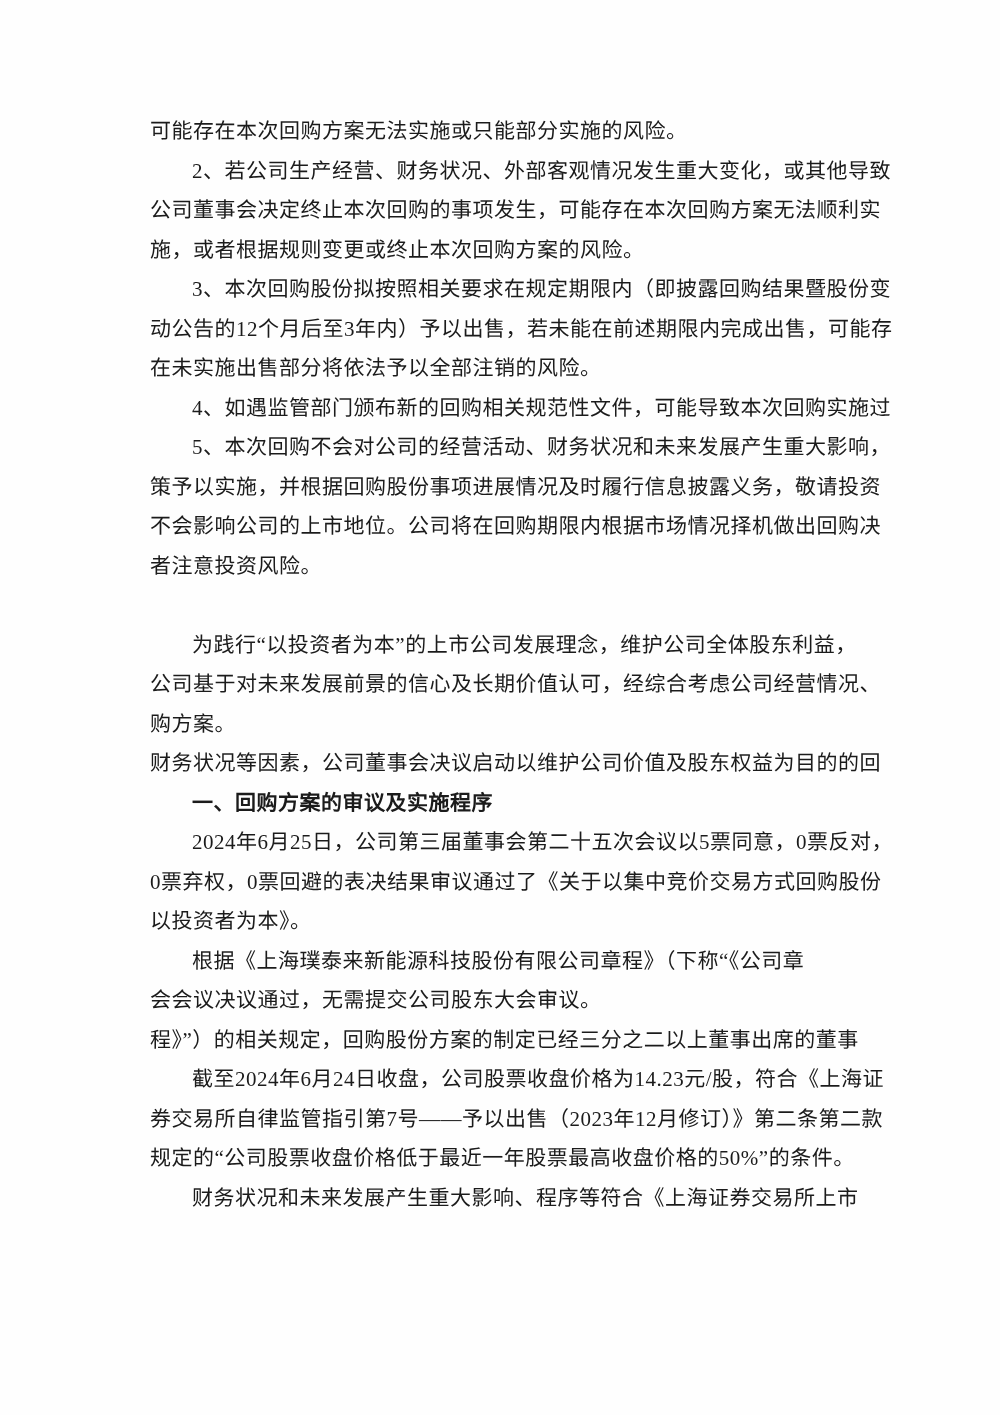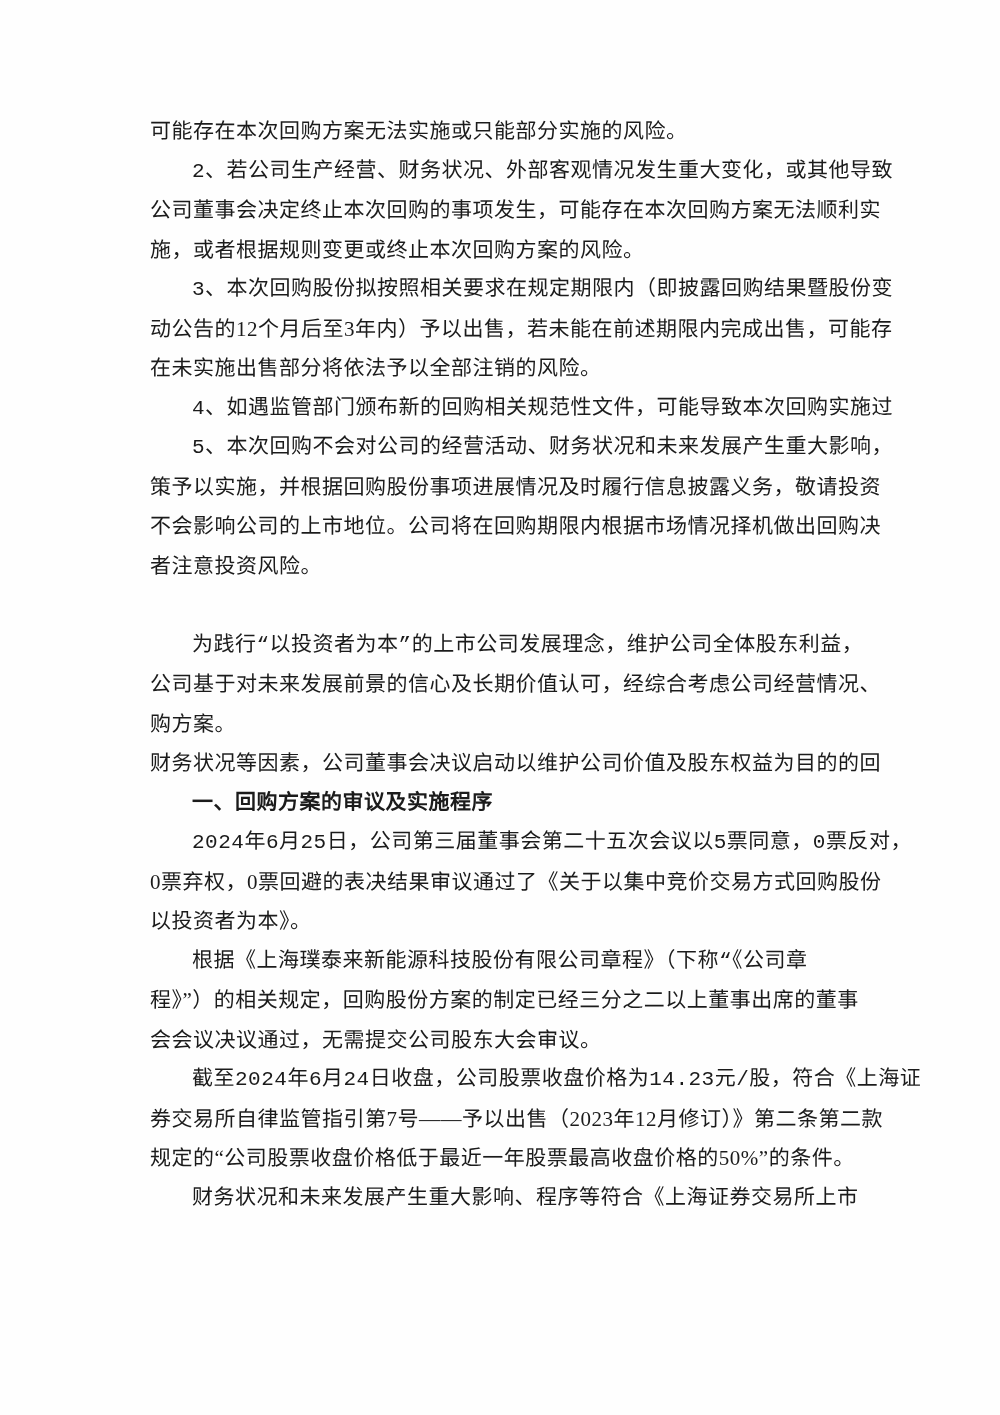--- a/index.html
+++ b/index.html
@@ -30,21 +30,20 @@
   .para { margin: 0; padding: 0; }
   .line {
     font-size: 21px;
     line-height: 39.5px;
     height: 39.5px;
     white-space: nowrap;
     letter-spacing: 0.5px;
   }
   .line.first {
     text-indent: 2em;
-    font-family: Liberation Mono, monospace;
   }
   .heading .line {
     font-weight: bold;
   }
   .spacer {
     height: 39.5px;
   }
 </style>
 </head>
 <body>
@@ -83,22 +82,22 @@
       <div class="para heading">
         <div class="line first">一、回购方案的审议及实施程序</div>
       </div>
       <div class="para body">
         <div class="line first">2024年6月25日，公司第三届董事会第二十五次会议以5票同意，0票反对，</div>
         <div class="line">0票弃权，0票回避的表决结果审议通过了《关于以集中竞价交易方式回购股份</div>
         <div class="line">以投资者为本》。</div>
       </div>
       <div class="para body">
         <div class="line first">根据《上海璞泰来新能源科技股份有限公司章程》（下称“《公司章</div>
+        <div class="line">会会议决议通过，无需提交公司股东大会审议。</div>
         <div class="line">程》”）的相关规定，回购股份方案的制定已经三分之二以上董事出席的董事</div>
-        <div class="line">会会议决议通过，无需提交公司股东大会审议。</div>
       </div>
       <div class="para body">
         <div class="line first">截至2024年6月24日收盘，公司股票收盘价格为14.23元/股，符合《上海证</div>
         <div class="line">券交易所自律监管指引第7号——予以出售（2023年12月修订）》第二条第二款</div>
         <div class="line">规定的“公司股票收盘价格低于最近一年股票最高收盘价格的50%”的条件。</div>
       </div>
       <div class="para body">
         <div class="line first">财务状况和未来发展产生重大影响、程序等符合《上海证券交易所上市</div>
       </div>
     </div>

